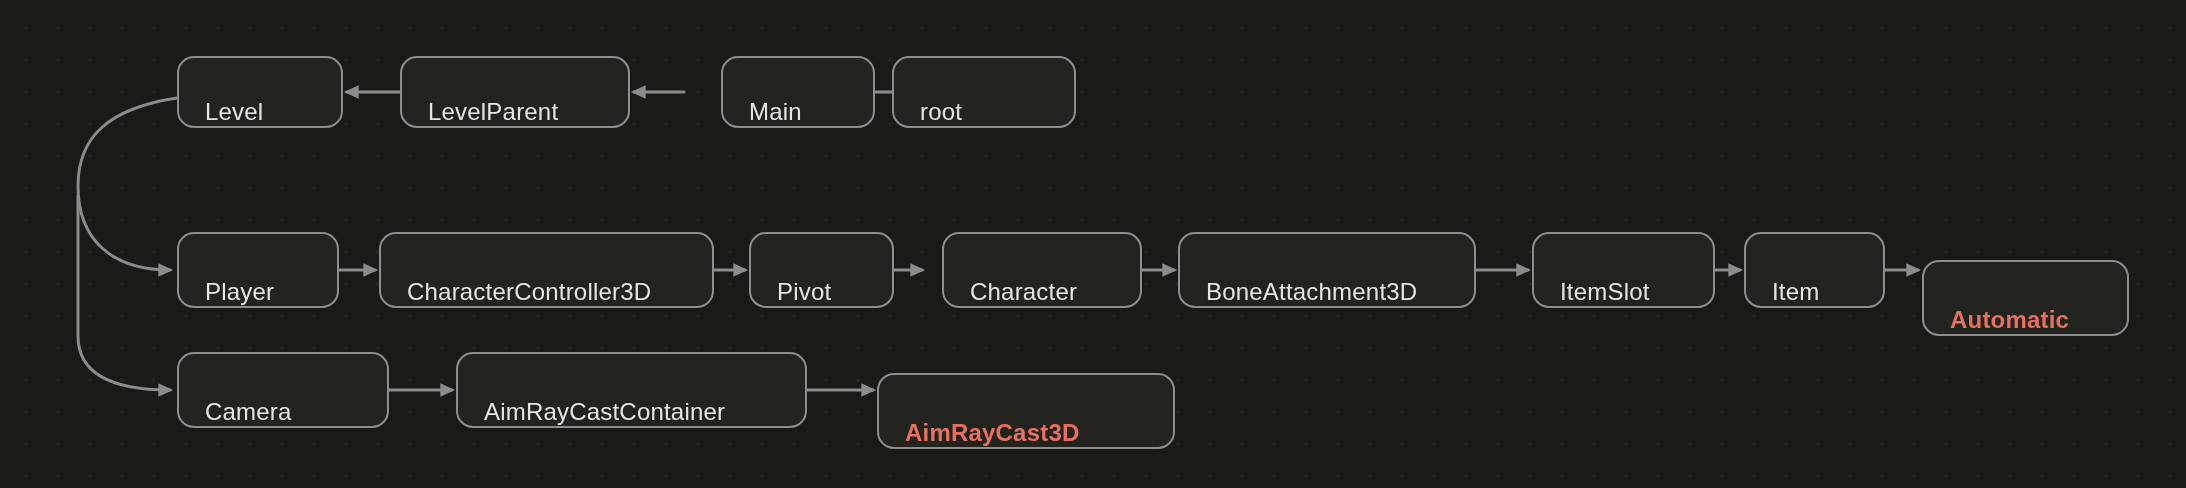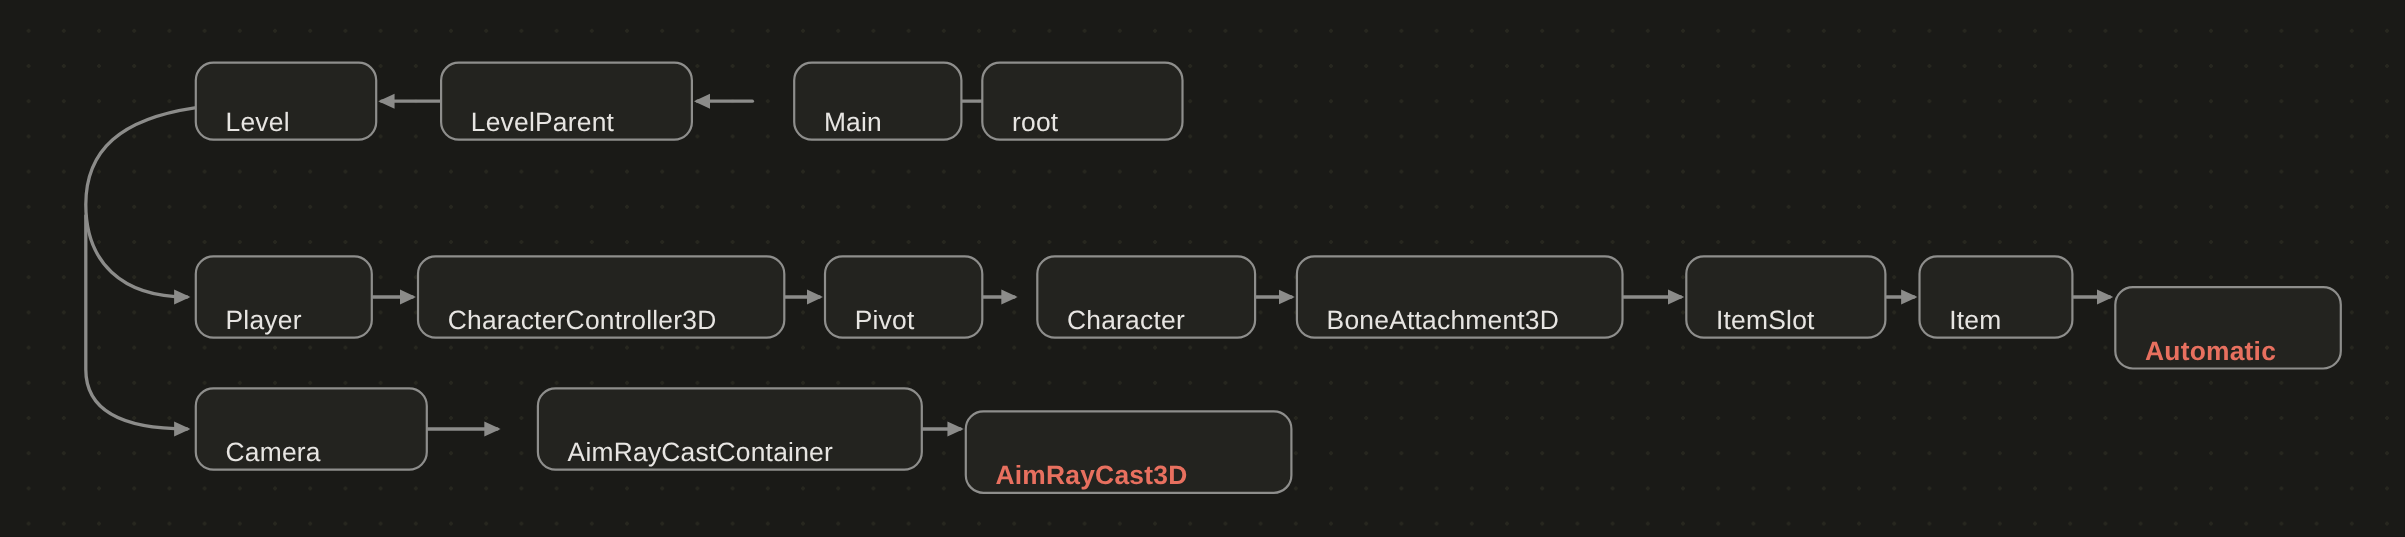--- a/index.html
+++ b/index.html
@@ -114,20 +114,20 @@
   <div class="node" style="left:1744px; top:232px; width:141px; height:76px;">
     <span class="label">Item</span>
   </div>
   <div class="node accent" style="left:1922px; top:232px; width:207px; height:76px;margin-top:28px;">
     <span class="label">Automatic</span>
   </div>
 
   <div class="node" style="left:177px; top:352px; width:212px; height:76px;">
     <span class="label">Camera</span>
   </div>
-  <div class="node" style="left:456px; top:352px; width:351px; height:76px;margin-left:32px;">
+  <div class="node" style="left:456px; top:352px; width:351px; height:76px;">
     <span class="label">AimRayCastContainer</span>
   </div>
   <div class="node accent" style="left:877px; top:352px; width:298px; height:76px;margin-top:21px;">
     <span class="label">AimRayCast3D</span>
   </div>
 
 </div>
 
 </body></html>

